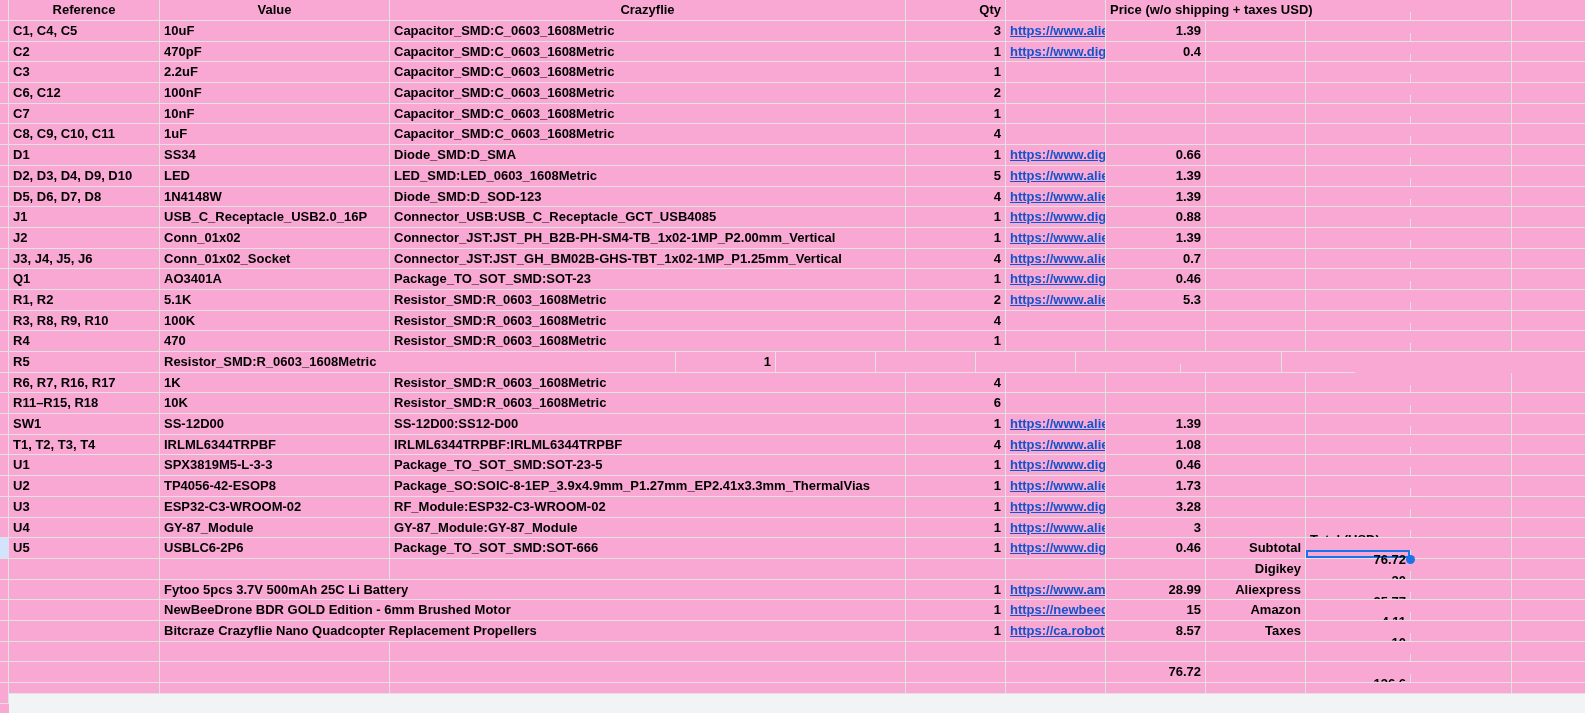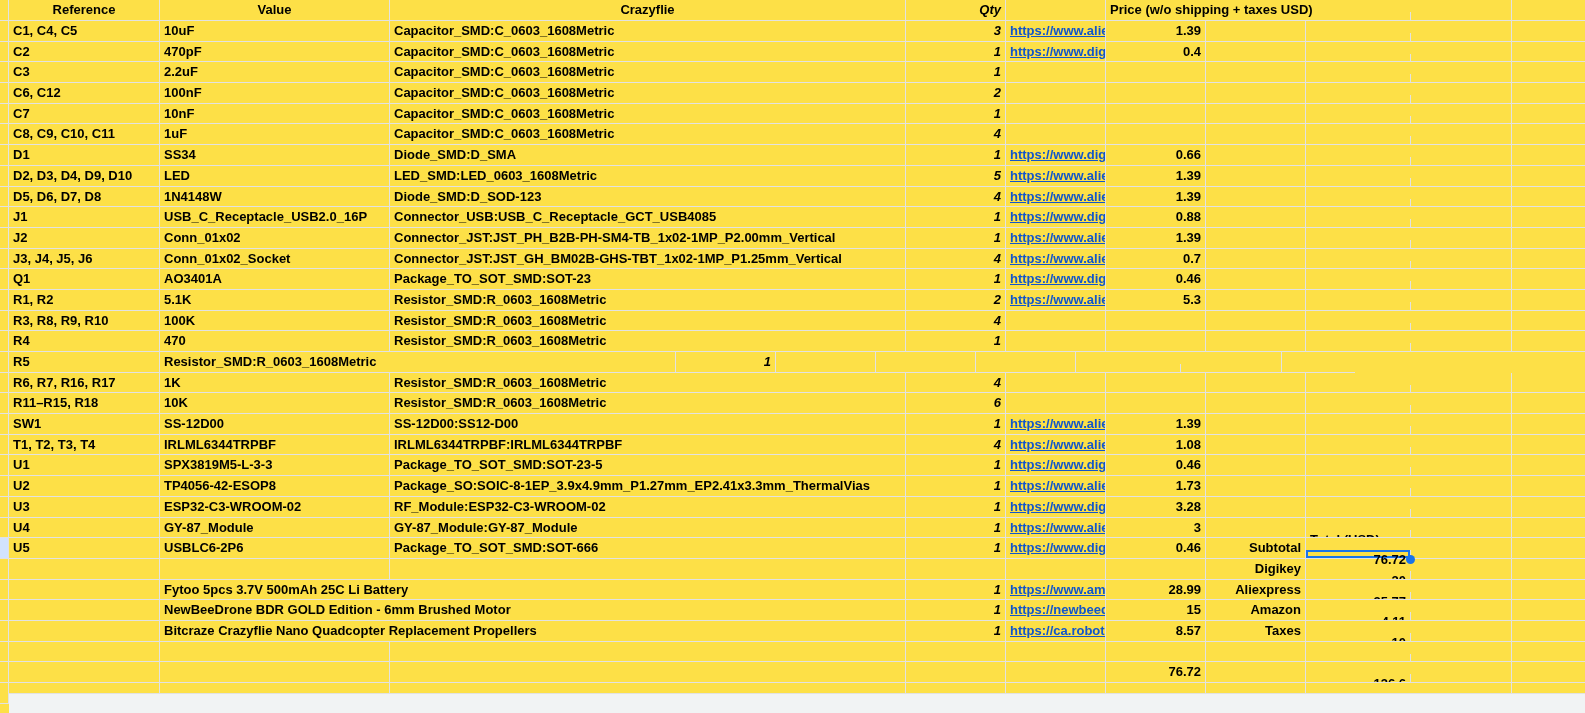--- a/index.html
+++ b/index.html
@@ -1,31 +1,31 @@
 <!DOCTYPE html>
 <html><head>
 <meta charset="utf-8">
 <style>
   html,body{margin:0;padding:0;background:#fff;}
   #app{
-    position:relative;width:1585px;height:713px;background:#fde047;overflow:hidden;
+    position:relative;width:1585px;height:713px;background:#f9a8d4;overflow:hidden;
     font-family:"Liberation Sans",sans-serif;font-weight:700;font-size:13px;color:#000;
   }
   .row{display:flex;height:20.7px;}
   .row.hrow{height:21px;}
   .cell{
     box-sizing:border-box;flex:none;
     border-right:1px solid #e2e2e2;border-bottom:1px solid #e2e2e2;
     padding:0 4px;white-space:nowrap;overflow:hidden;line-height:19.5px;
   }
   .c0{width:9px;padding:0;}
   .c1{width:151px;}
   .c2{width:230px;}
   .c3{width:516px;}
-  .c4{width:100px;font-style:italic;}
+  .c4{width:100px;}
   .c5{width:100px;}
   .c6{width:100px;}
   .c7{width:100px;text-align:right;}
   .c8{width:105px;margin-top:12px;}
   .c9{width:101px;}
   .c10{width:73px;border-right:none;}
   .ctr{text-align:center;}
   .rt{text-align:right;}
   .nb{border-right:none;}
   .ovf{overflow:visible;}

